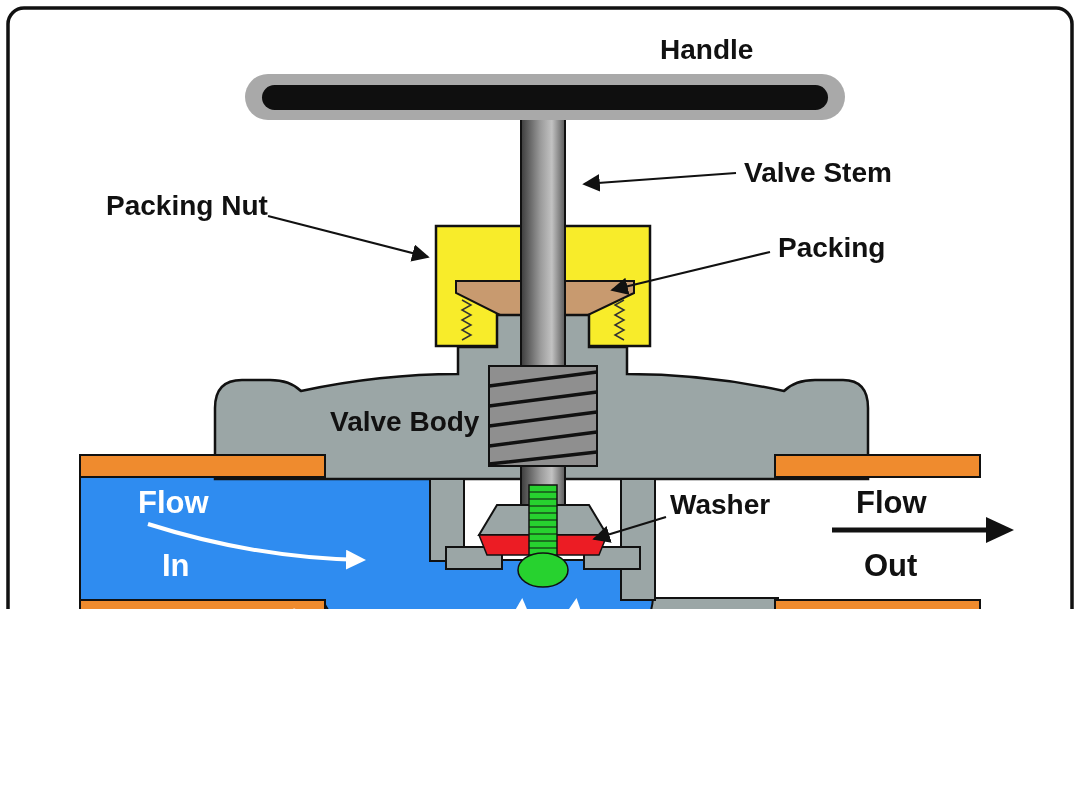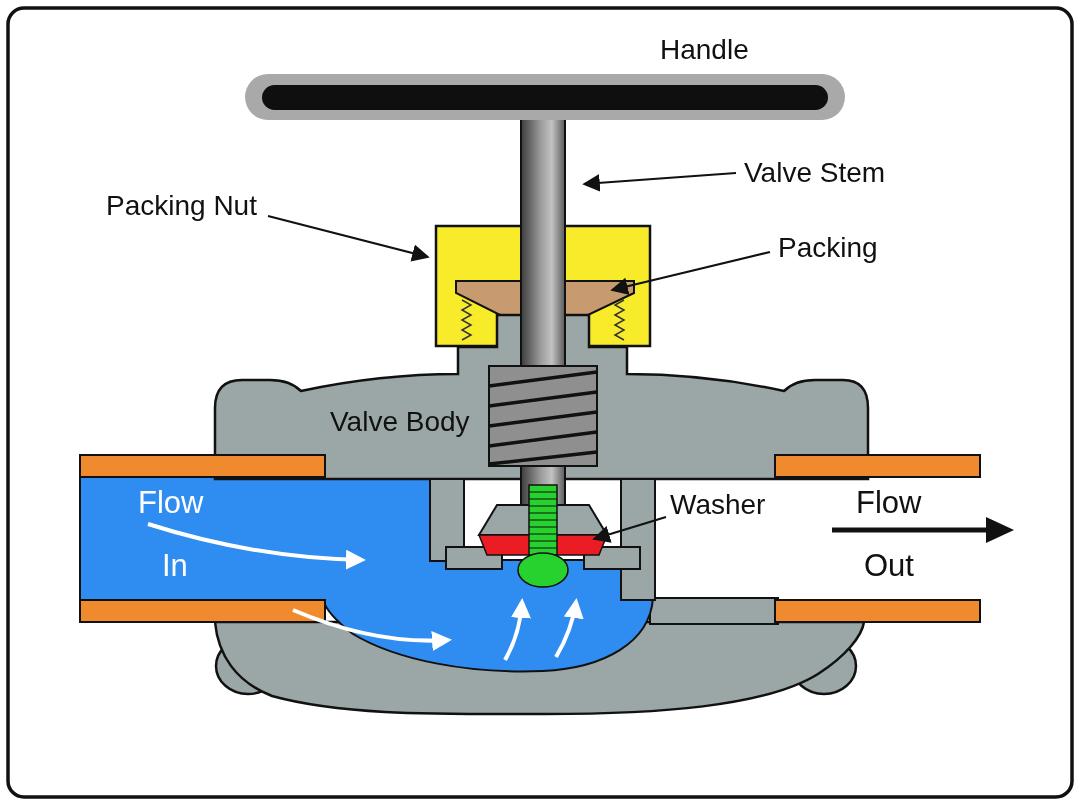--- a/index.html
+++ b/index.html
@@ -1,16 +1,16 @@
 <!DOCTYPE html>
 <html><head>
 <meta charset="utf-8">
 <style>
   html,body{margin:0;padding:0;background:#fff;}
-  .stage{width:1080px;height:805px;position:relative;background:#fff;overflow:hidden;}
+  .stage{width:1080px;height:609px;position:relative;background:#fff;overflow:hidden;font-weight:bold;}
   svg{display:block;}
   .lbl{font-family:"Liberation Sans",sans-serif;font-size:28px;fill:#111;}
   .lbl-white{fill:#ffffff;font-size:31px;}
   .lbl-flow{font-size:31px;}
 </style>
 </head>
 <body>
 
 <div class="stage">
 <svg width="1080" height="805" viewBox="0 0 1080 805">

